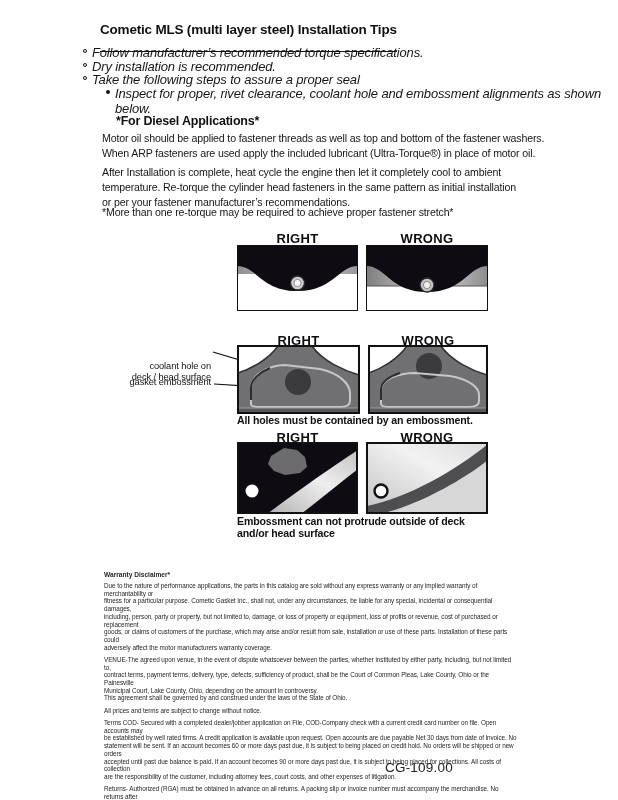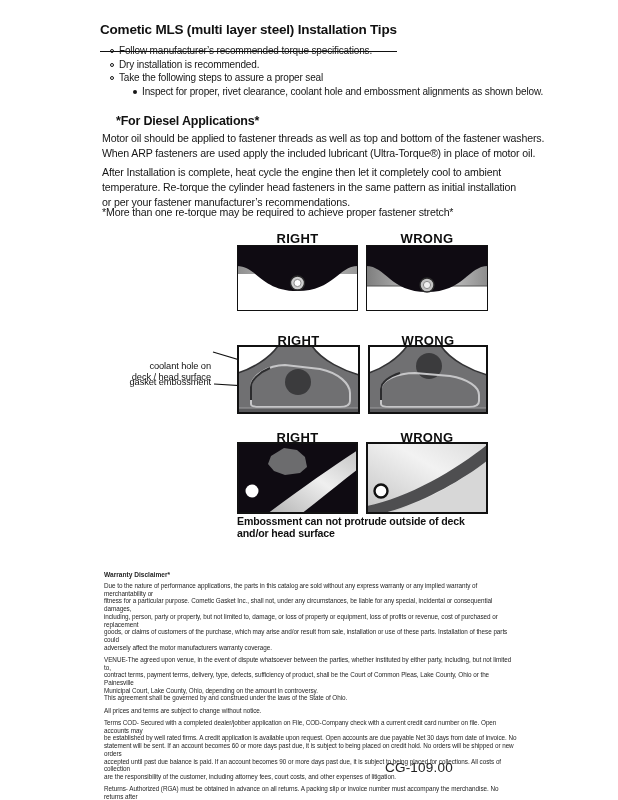--- a/index.html
+++ b/index.html
@@ -9,21 +9,21 @@
     font-family:"Liberation Sans", sans-serif; color:#1a1a1a; overflow:hidden;
   }
   .abs { position:absolute; }
   .pre { white-space:pre-line; }
 
   .title {
     left:100px; top:22px; font-size:13.5px; font-weight:700; letter-spacing:-0.2px;
     color:#111; border-bottom:1.6px solid #111; padding-bottom:14px;
   }
 
-  .bullets { left:110px; top:45px; font-size:10px; letter-spacing:-0.15px; color:#161616; }
+  .bullets { left:83px; top:45px; font-size:13px; letter-spacing:-0.15px; color:#161616;font-style:italic; }
   .bullet-row { display:flex; align-items:flex-start; height:13.6px; }
   .bullet-row.sub { padding-left:23px; }
   .marker { flex:0 0 auto; width:4px; height:4px; border-radius:50%; margin:4px 5px 0 0; }
   .marker.open { border:1px solid #161616; background:transparent; }
   .marker.filled { background:#161616; }
 
   .diesel-head { left:116px; top:114px; font-size:12.5px; font-weight:700; letter-spacing:-0.2px; color:#111; }
   .body-para { left:102px; top:0; font-size:10.6px; line-height:15px; letter-spacing:-0.15px; color:#161616; }
   .p1 { top:131px; } .p2 { top:165px; } .note { top:206px; line-height:13px; }
 
@@ -139,20 +139,21 @@
     <path d="M1,1 L39,1 C30,14 13,24 1,28 Z" fill="#ffffff" stroke="#333335" stroke-width="1.6"></path>
     <path d="M119,1 L73,1 C83,16 105,26 119,30 Z" fill="#ffffff" stroke="#333335" stroke-width="1.6"></path>
     <circle cx="61" cy="21" r="13" fill="#3b3b3d"></circle>
     <path d="M13,59 L13,44 C13,35 30,28 47,28 L82,31 C100,34 111,42 111,50 L111,56 C111,60 107,62 101,62 L22,62 C16,62 13,61 13,59 Z" fill="none" stroke="#c6c6c8" stroke-width="2"></path>
     <path d="M13,55 L13,44 C13,37 22,31 32,28" fill="none" stroke="#2c2c2e" stroke-width="2"></path>
     <rect x="1" y="63" width="118" height="5" fill="#5a5a5c"></rect>
     <line x1="1" y1="63" x2="119" y2="63" stroke="#9d9d9f" stroke-width="1"></line>
     <rect x="1" y="1" width="118" height="67" fill="none" stroke="#111" stroke-width="2"></rect>
   </svg>
 
+  <div class="abs fig-caption" style="left:237px; top:415px;">All holes must be contained by an embossment.</div>
 
   <div class="abs fig-label" style="left:237px; width:121px; top:430px;">RIGHT</div>
   <div class="abs fig-label" style="left:366px; width:122px; top:430px;">WRONG</div>
 
   <svg class="abs panel" style="left:237px; top:442px;" width="121" height="72" viewBox="0 0 121 72">
     <defs>
       <linearGradient id="bandG3" x1="0" y1="1" x2="1" y2="0">
         <stop offset="0" stop-color="#b2b2b2"></stop>
           <stop offset="0.55" stop-color="#efefef"></stop>
           <stop offset="1" stop-color="#c4c4c4"></stop>

